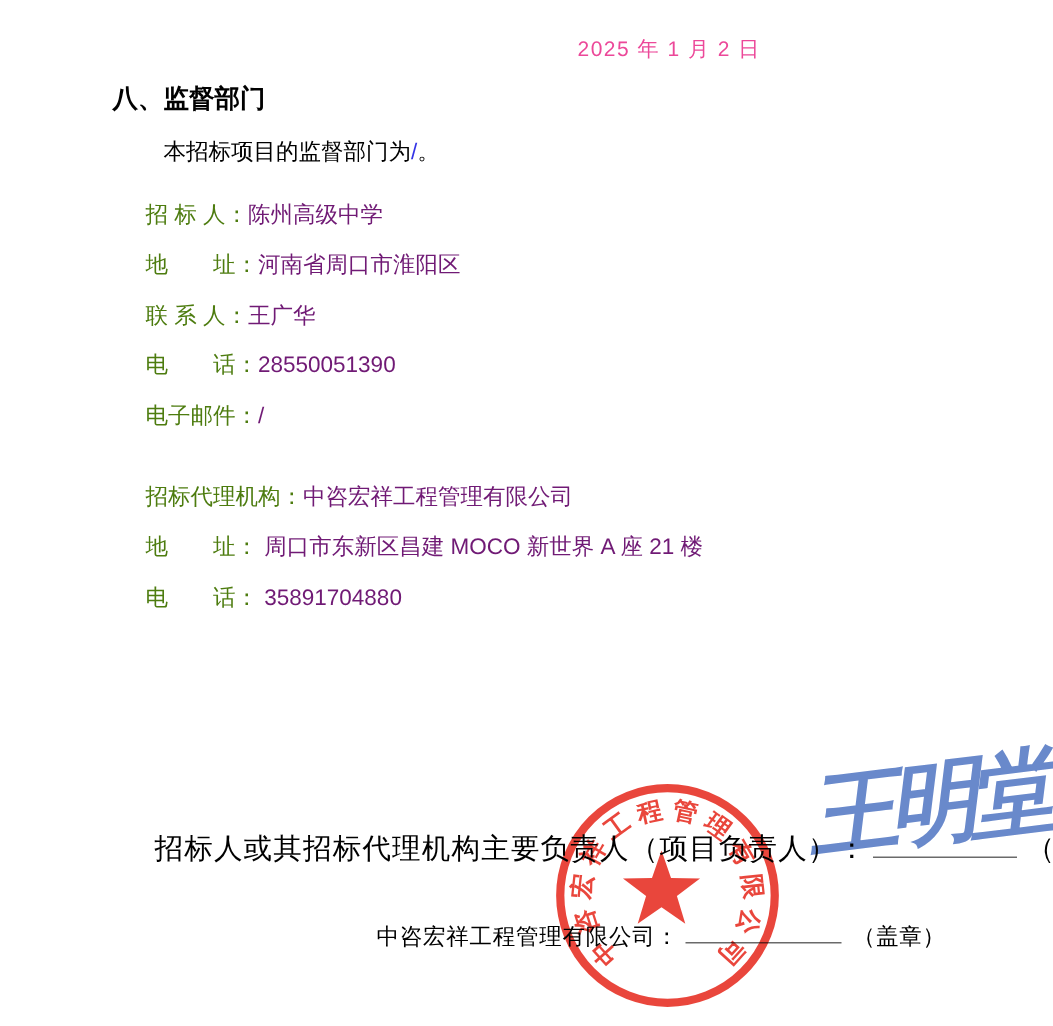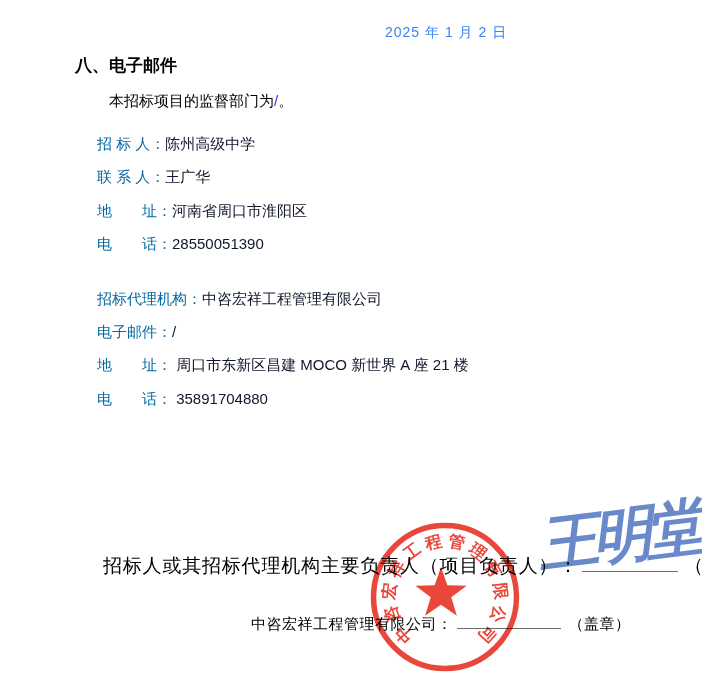--- a/index.html
+++ b/index.html
@@ -8,41 +8,41 @@
     background:#ffffff;
     font-family:"Liberation Sans","DejaVu Sans",sans-serif;
     color:#000;
     position:relative;
     overflow:hidden;
   }
   .page{position:absolute;inset:0;background:#fff;}
   .date{
     position:absolute;left:385px;top:24px;
     font-size:14px;letter-spacing:1px;
-    color:#3b82f6;
+    color:#ec4899;
   }
   .heading{
     position:absolute;margin:0;
     font-size:17px;font-weight:bold;color:#000;
   }
   .h-supervision{left:75px;top:54px;}
   .h-contact{left:75px;top:105px;}
   .sup-body{
     position:absolute;left:97px;top:80px;margin:12px;
     font-size:15px;
   }
   .blue{color:#3333e6;}
   .fields{
     position:absolute;left:97px;top:134px;
     font-size:15px;line-height:16px;
   }
   .row{height:31.4px;padding-top:2px;white-space:pre;}
   .row-gap{margin-top:21px;}
-  .lbl{color:#0369a1;}
-  .val{color:#0f172a;}
+  .lbl{color:#4d7c0f;}
+  .val{color:#701a75;}
   .sign-line1{
     position:absolute;left:103px;top:553px;
     font-size:19px;white-space:pre;letter-spacing:0.8px;
   }
   .sign-line2{
     position:absolute;left:251px;top:614px;
     font-size:15px;white-space:pre;letter-spacing:0.5px;
   }
   .uline{
     display:inline-block;height:14px;
@@ -72,34 +72,34 @@
     font-family:"Liberation Sans","DejaVu Sans",sans-serif;
   }
 </style>
 </head>
 <body>
 
 <div class="page">
 
   <div class="date">2025 年 1 月 2 日</div>
 
-  <h2 class="heading h-supervision">八、电子邮件</h2>
+  <h2 class="heading h-supervision">八、监督部门</h2>
 
   <p class="sup-body"><span>本招标项目的监督部门为</span><span class="blue">/</span><span>。</span></p>
 
 
   <div class="fields">
 
     <div class="row"><span class="lbl">招 标 人：</span><span class="val">陈州高级中学</span></div>
+    <div class="row"><span class="lbl">地　　址：</span><span class="val">河南省周口市淮阳区</span></div>
     <div class="row"><span class="lbl">联 系 人：</span><span class="val">王广华</span></div>
-    <div class="row"><span class="lbl">地　　址：</span><span class="val">河南省周口市淮阳区</span></div>
     <div class="row"><span class="lbl">电　　话：</span><span class="val">28550051390</span></div>
+    <div class="row"><span class="lbl">电子邮件：</span><span class="val">/</span></div>
+
     <div class="row row-gap"><span class="lbl">招标代理机构：</span><span class="val">中咨宏祥工程管理有限公司</span></div>
-
-    <div class="row"><span class="lbl">电子邮件：</span><span class="val">/</span></div>
     <div class="row"><span class="lbl">地　　址：</span><span class="val"> 周口市东新区昌建 MOCO 新世界 A 座 21 楼</span></div>
     <div class="row"><span class="lbl">电　　话：</span><span class="val"> 35891704880</span></div>
 
   </div>
 
   <div class="sign-line1"><span>招标人或其招标代理机构主要负责人（项目负责人）：</span><span class="uline uline-1"></span><span>（签名）</span></div>
 
   <div class="sign-line2"><span>中咨宏祥工程管理有限公司：</span><span class="uline uline-2"></span><span>（盖章）</span></div>
 
   <svg class="stamp" width="156" height="156" viewBox="0 0 156 156">

